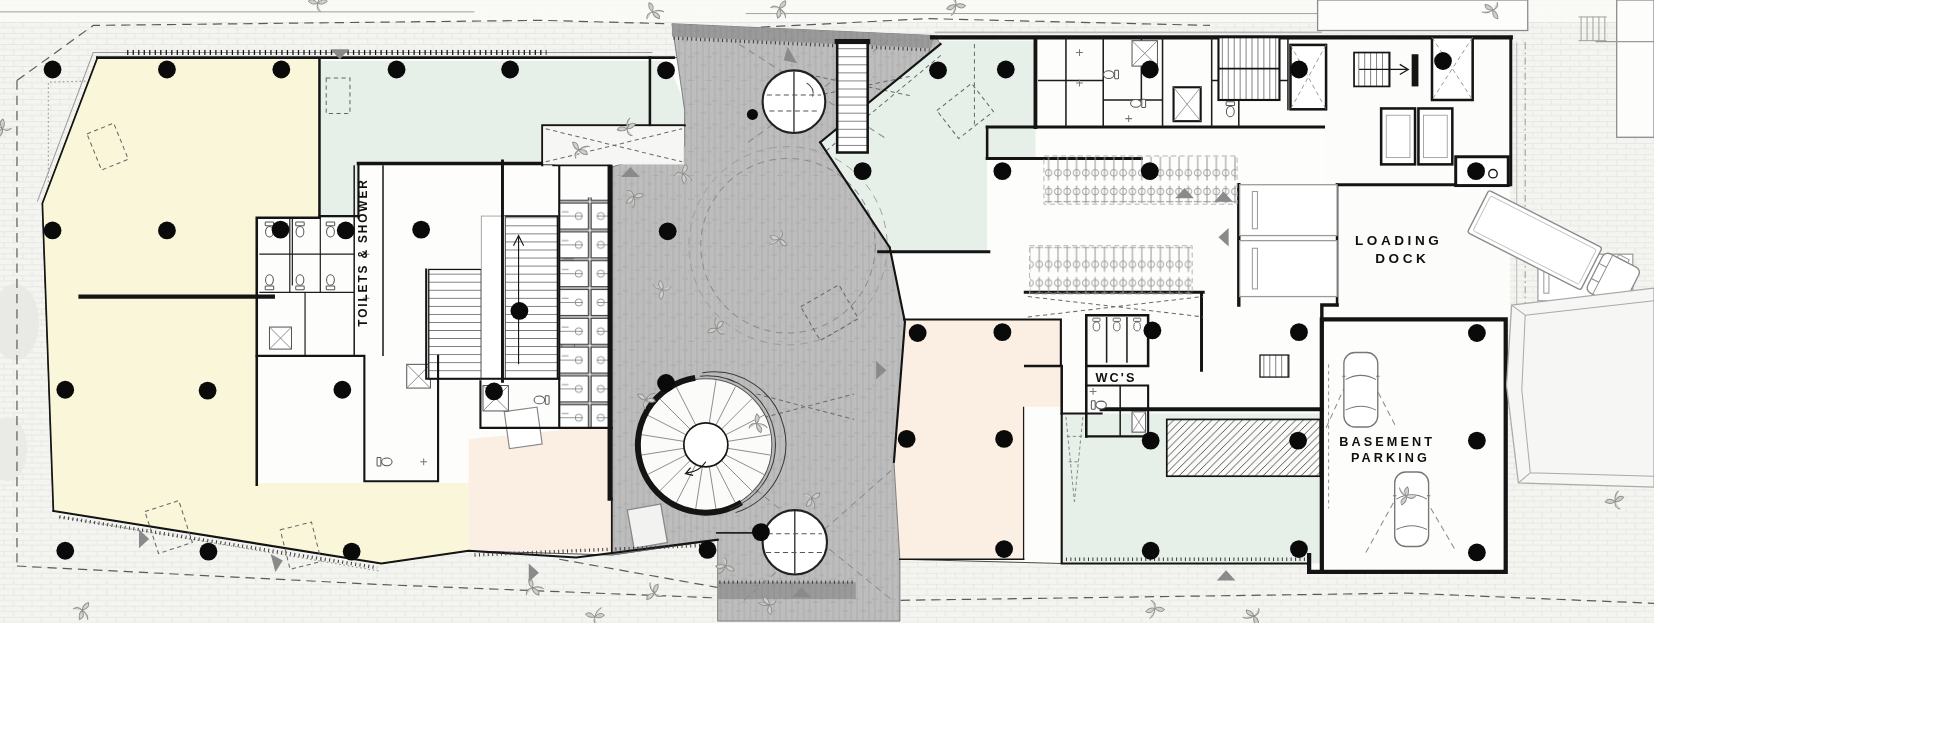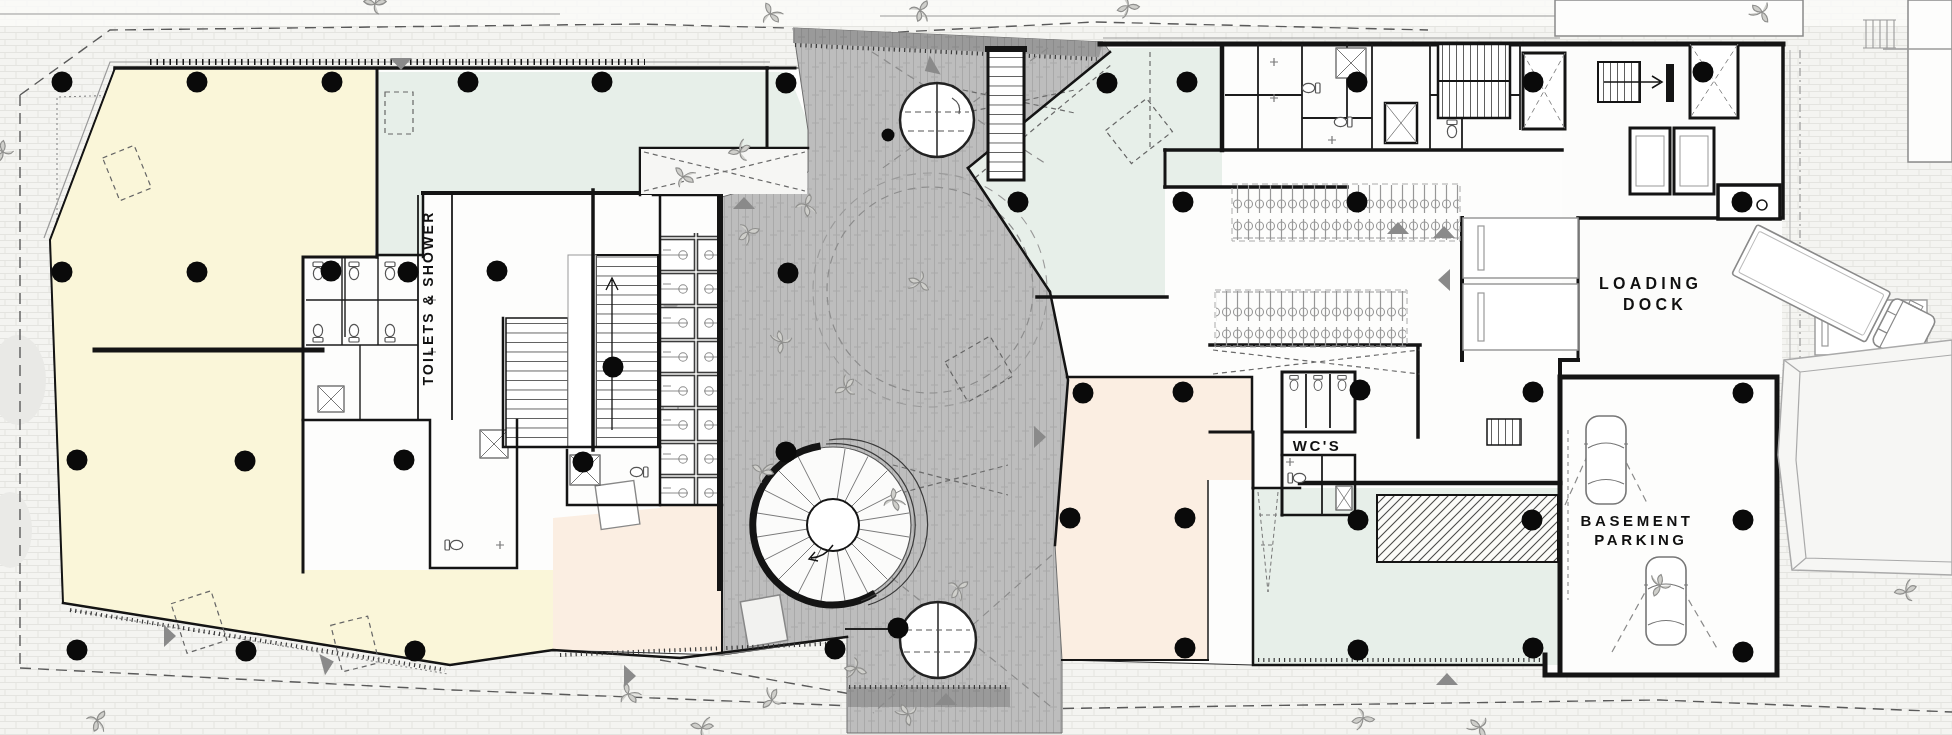--- a/index.html
+++ b/index.html
@@ -1,16 +1,16 @@
 <!DOCTYPE html>
 <html style="--street_bg: #f4f4f1; --paver_line: #e4e4e0; --tenancy_yellow: #faf6d9; --zone_teal: #e7efe9; --zone_pink: #fbeee2; --plaza_gray: #bdbdbd; --plaza_brick_line: #a9a9a9; --plaza_dark: #9a9a9a; --plaza_dark_line: #8b8b8b; --wall: #141414; --column_dot: #0a0a0a; --detail_gray: #8a8a8a;"><head>
 <meta charset="utf-8">
 <style>
   html,body{margin:0;padding:0;background:#ffffff;font-family:"Liberation Sans",sans-serif;}
-  .wrap{width:1952px;max-width:100%;}
+  .wrap{width:1654px;max-width:100%;}
   svg{display:block;width:100%;height:auto;background:#fff;}
 
   .street-fill{fill:url(#street);}
   .slab{fill:#fdfdfc;stroke:#2a2a2a;stroke-width:1;}
   .yellow{fill:var(--tenancy_yellow,#faf6d9);}
   .teal{fill:var(--zone_teal,#e7efe9);}
   .pink{fill:var(--zone_pink,#fbeee2);}
   .plaza{fill:url(#plazaBrick);stroke:#6e6e6e;stroke-width:1;}
   .darkband{fill:url(#plazaDark);}
   .wall{stroke:var(--wall,#141414);fill:none;stroke-linecap:square;}

